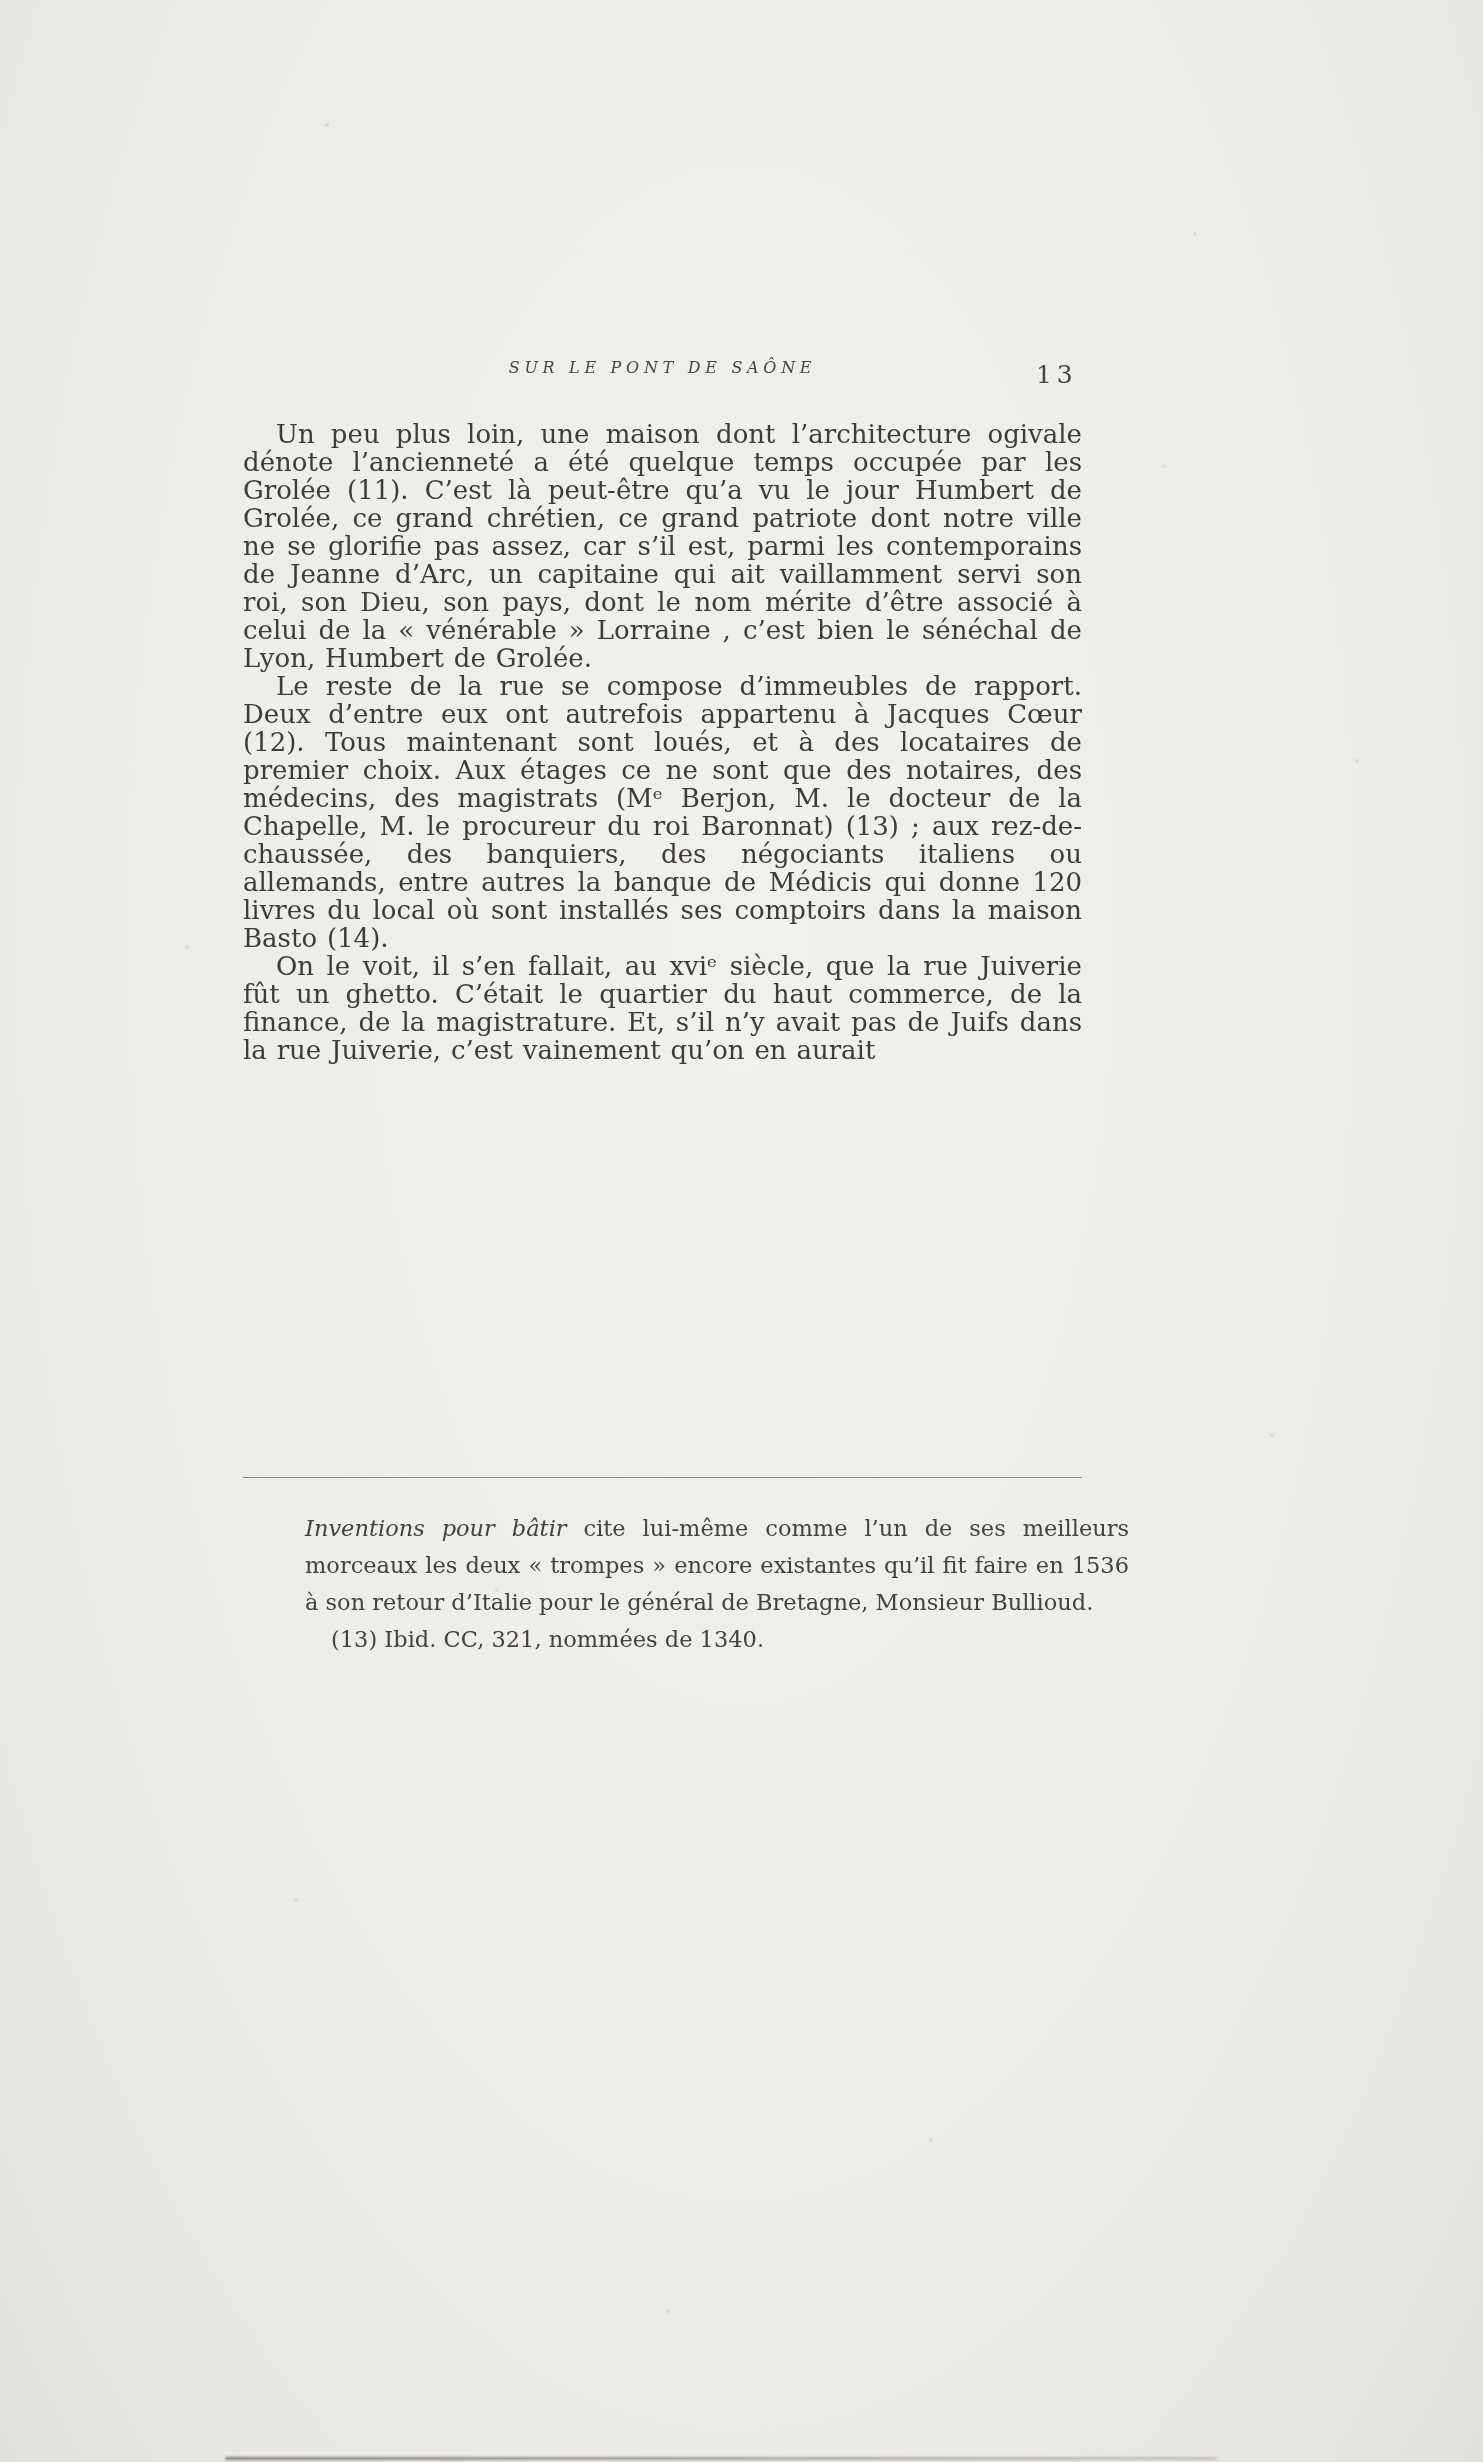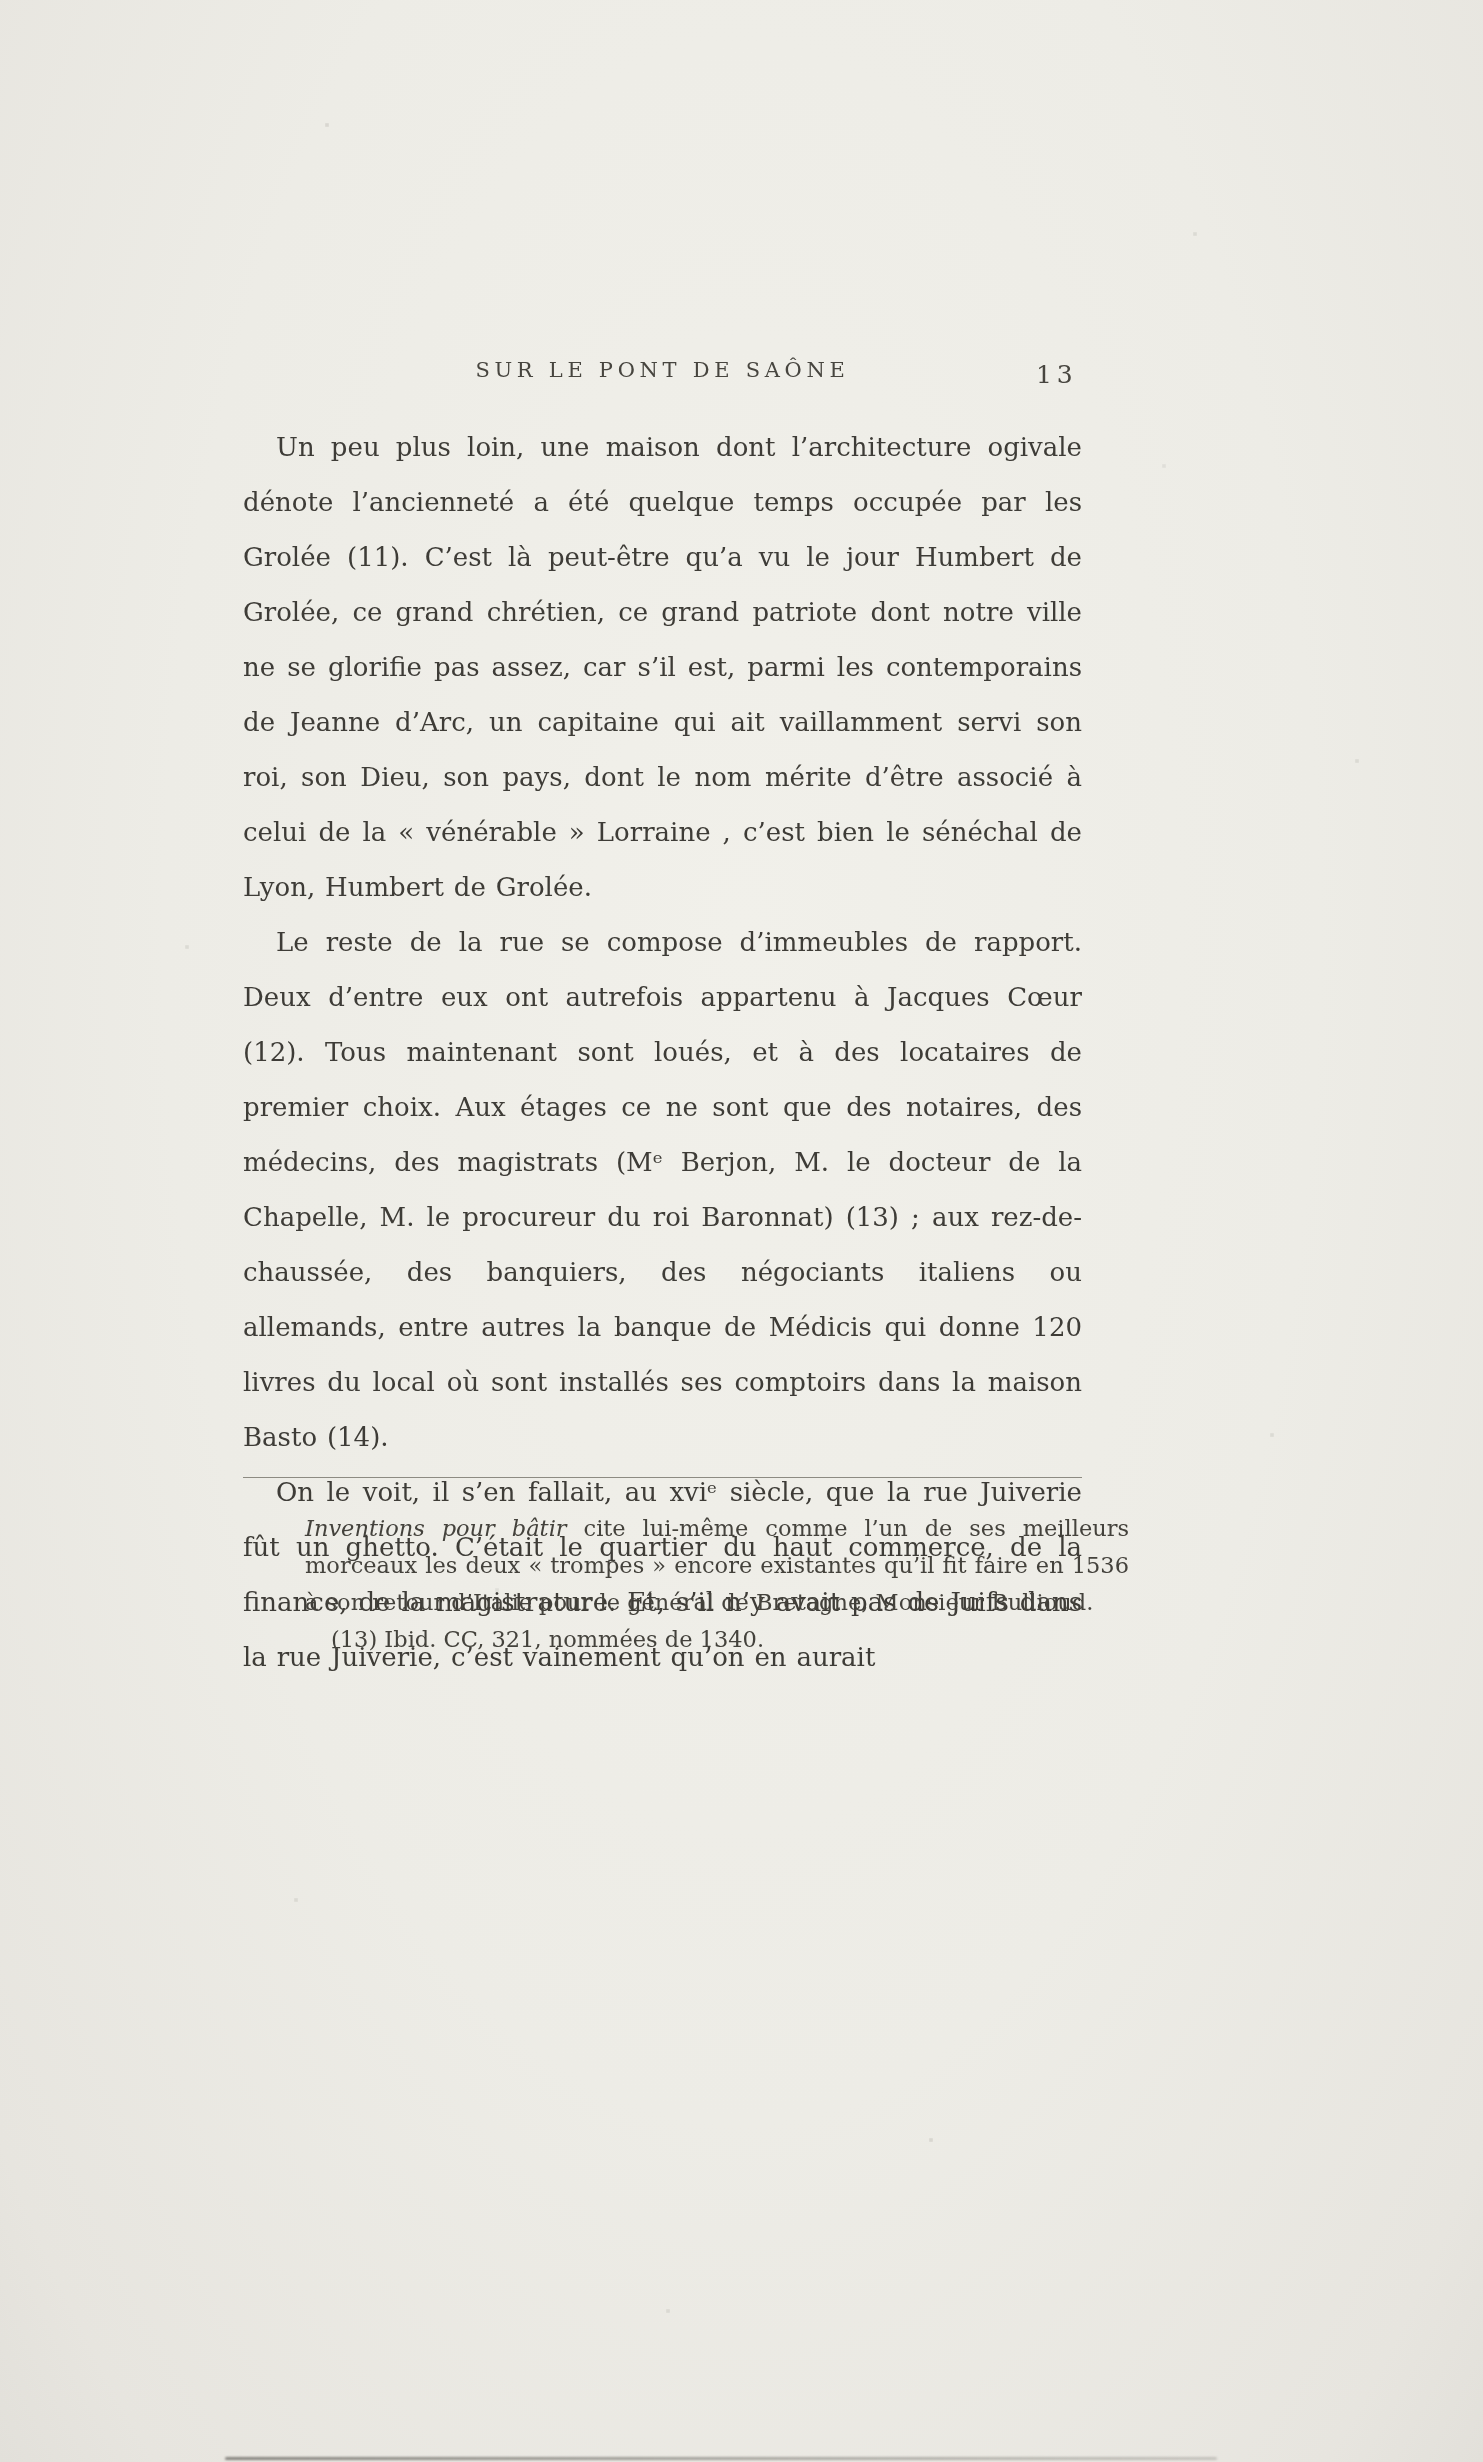--- a/index.html
+++ b/index.html
@@ -41,39 +41,40 @@
   .page-header {
     position: absolute;
     top: 358px;
     left: 243px;
     width: 839px;
     height: 31px;
   }
   .running-title {
     display: block;
     text-align: center;
-    font-size: 21px;
+    font-size: 16px;
     letter-spacing: 4.7px;
     color: #47453f;
+    font-style: italic;
   }
   .page-number {
     position: absolute;
     right: 4.7px;
     top: 1.6px;
     font-size: 25px;
     letter-spacing: 4.7px;
     color: #47453f;
   }
   .text-block {
     position: absolute;
     top: 420px;
     left: 243px;
     width: 839px;
     font-size: 26px;
-    line-height: 55px;
+    line-height: 28px;
     text-align: justify;
     color: #3e3c37;
   }
   .para {
     margin: 0;
     text-indent: 33px;
     word-spacing: 1.6px;
   }
   .footnote-rule {
     position: absolute;

